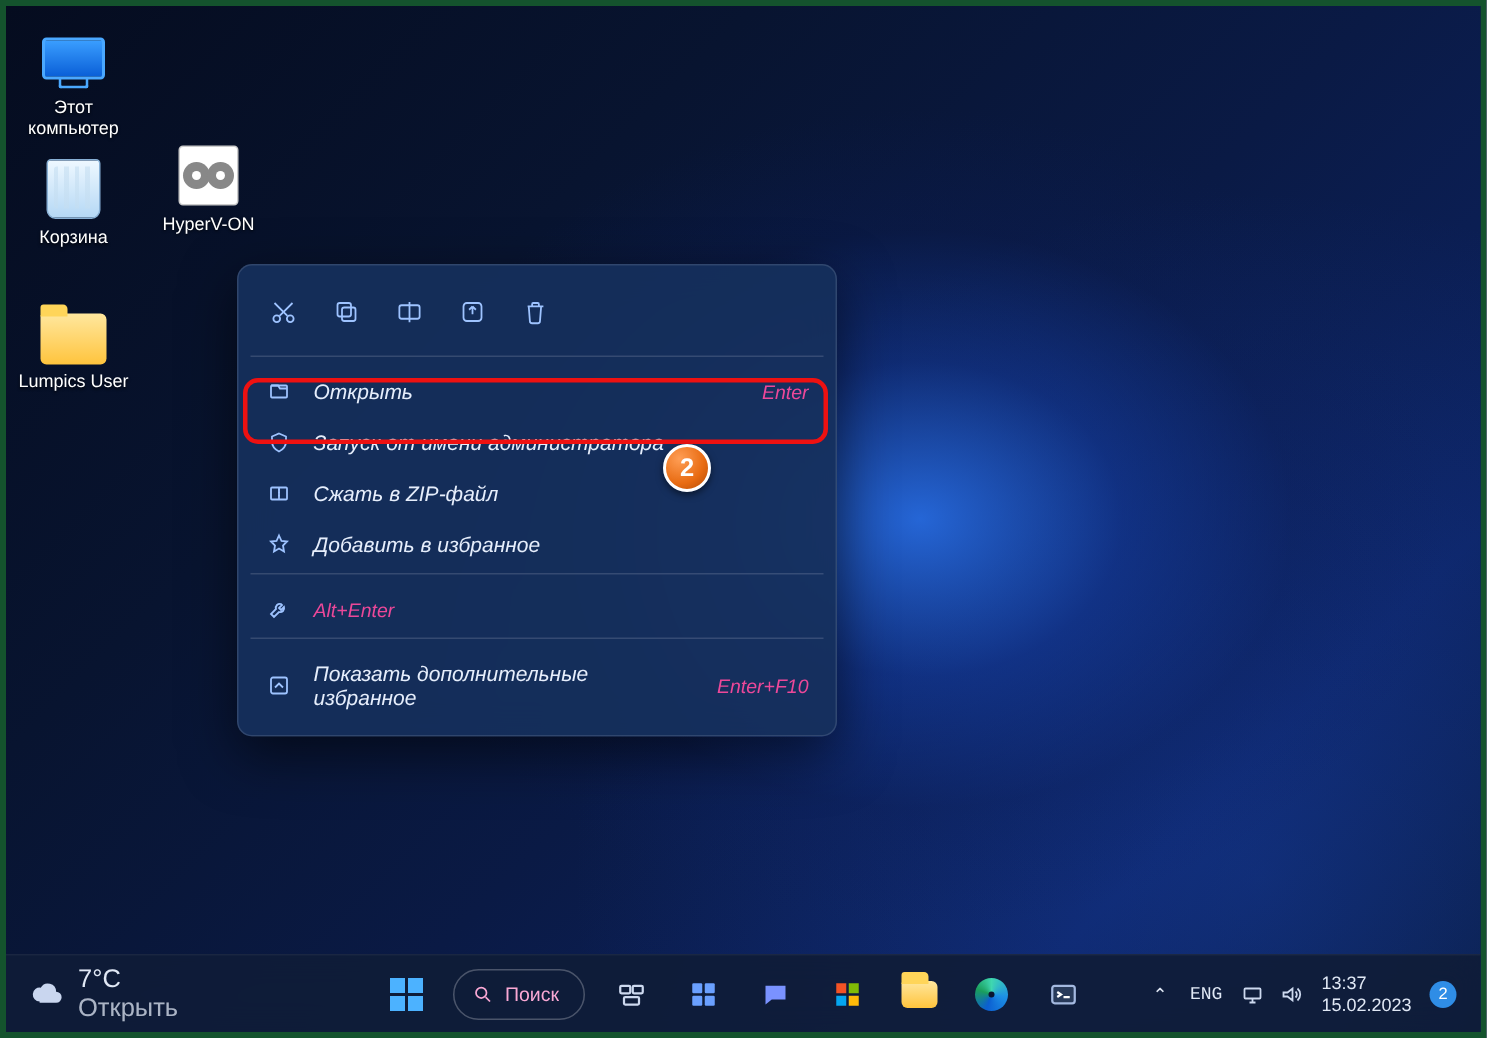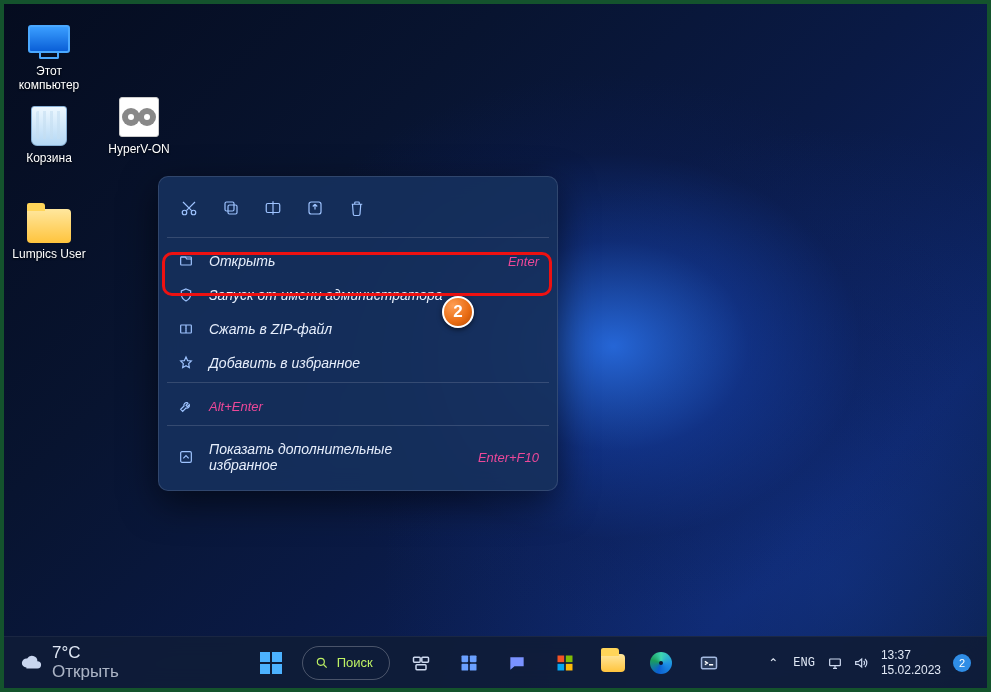--- a/index.html
+++ b/index.html
@@ -62,21 +62,21 @@
 
 .taskbar { position:absolute; left:0; right:0; bottom:0; height:52px; background: rgba(15,28,55,.92); backdrop-filter: blur(10px); display:flex; align-items:center; color:#e0e8f5; border-top:1px solid rgba(255,255,255,.05); }
 .tb-left { display:flex; align-items:center; gap:10px; padding-left:16px; width:210px; }
 .tb-left .wicon { width:22px; height:22px; }
 .tb-left .wtxt { font-size:17px; line-height:1.1; }
 
 .tb-center { flex:1; display:flex; align-items:center; justify-content:center; gap:6px; }
 .tbtn { width:42px; height:42px; display:flex; align-items:center; justify-content:center; border-radius:6px; cursor:pointer; color:#d5e3ff; }
 .winlogo { display:grid; grid-template:repeat(2,10px)/repeat(2,10px); gap:2px; }
 .winlogo span { background:#4cb2ff; }
-.searchbox { display:flex; align-items:center; gap:8px; height:34px; padding:0 16px 0 12px; border:1px solid rgba(255,255,255,.25); border-radius:20px; color:#bef264; font-size:13px; cursor:text; margin:0 4px; }
+.searchbox { display:flex; align-items:center; gap:8px; height:34px; padding:0 16px 0 12px; border:1px solid rgba(255,255,255,.25); border-radius:20px; color:#f9a8d4; font-size:13px; cursor:text; margin:0 4px; }
 
 .tb-right { display:flex; align-items:center; gap:12px; padding-right:16px; font-size:12px; }
 .tb-right .chev { width:16px; text-align:center; font-size:12px; cursor:pointer; }
 .tb-right .lang { font-size:12px; cursor:pointer;font-family:Liberation Mono, monospace; }
 .tb-right .sys { display:flex; gap:10px; cursor:pointer; }
 .tb-right .clock { line-height:1.2; cursor:pointer; }
 .tb-right .notif { width:18px; height:18px; border-radius:50%; background:#2f8de6; color:#fff; display:flex; align-items:center; justify-content:center; font-size:11px; cursor:pointer; }
 
 svg { display:block; }
 </style>

